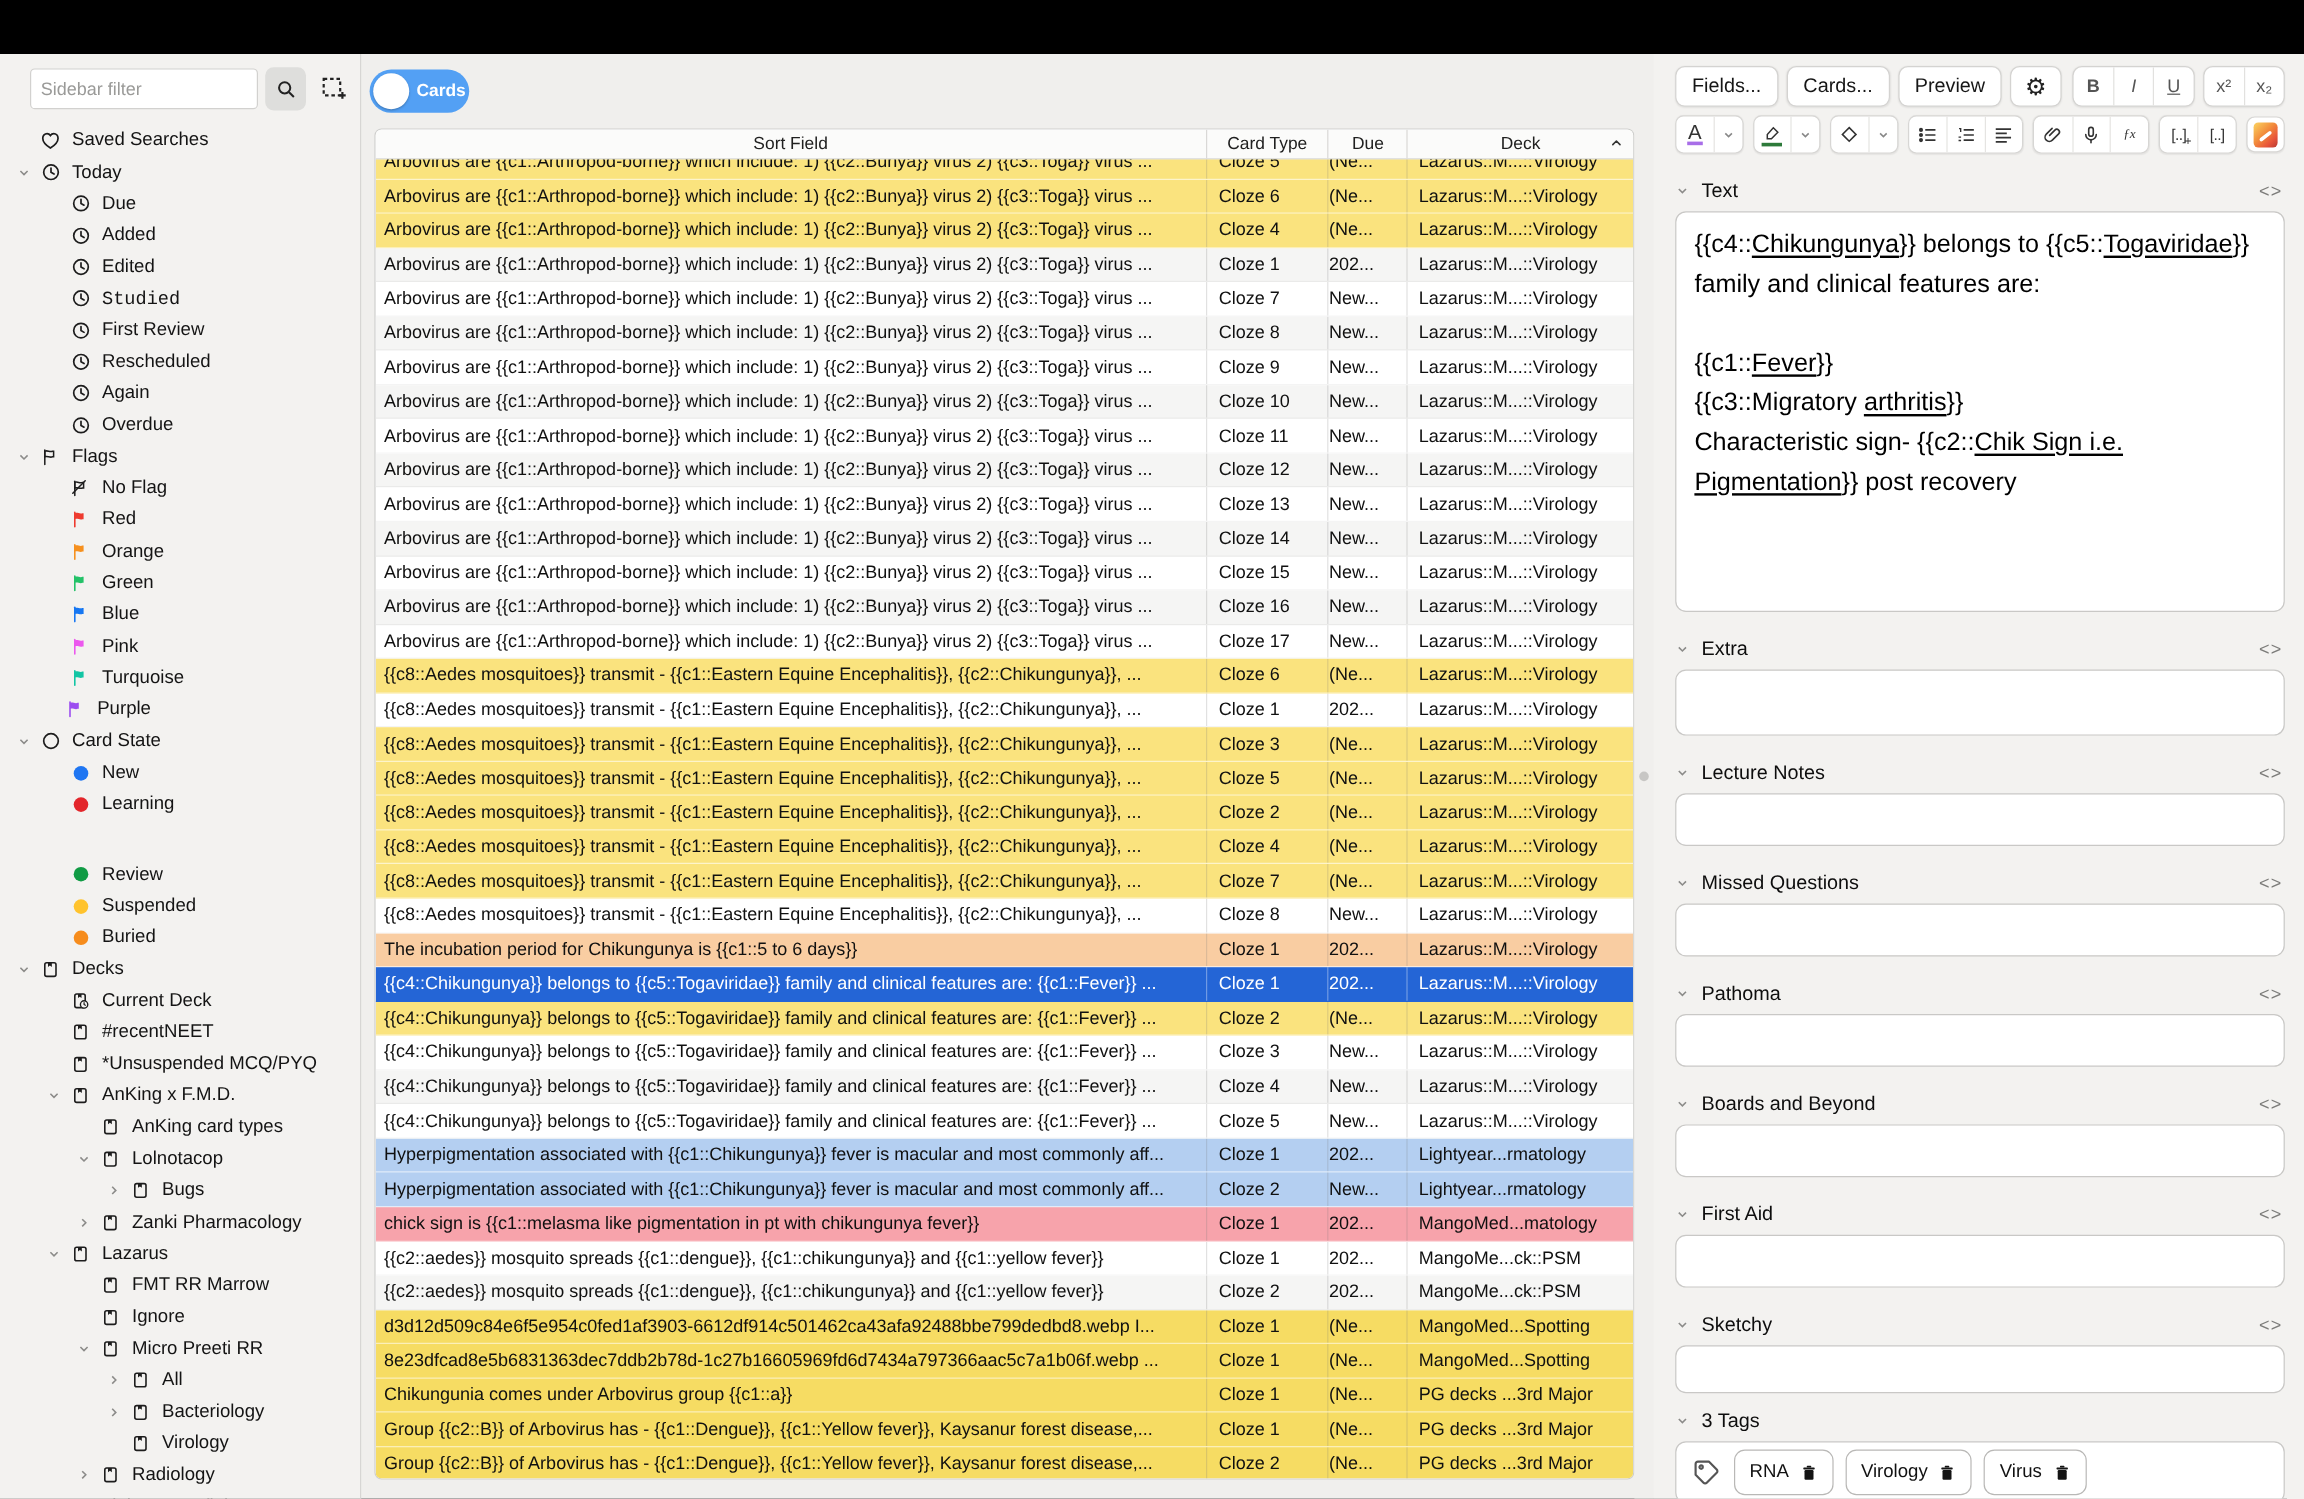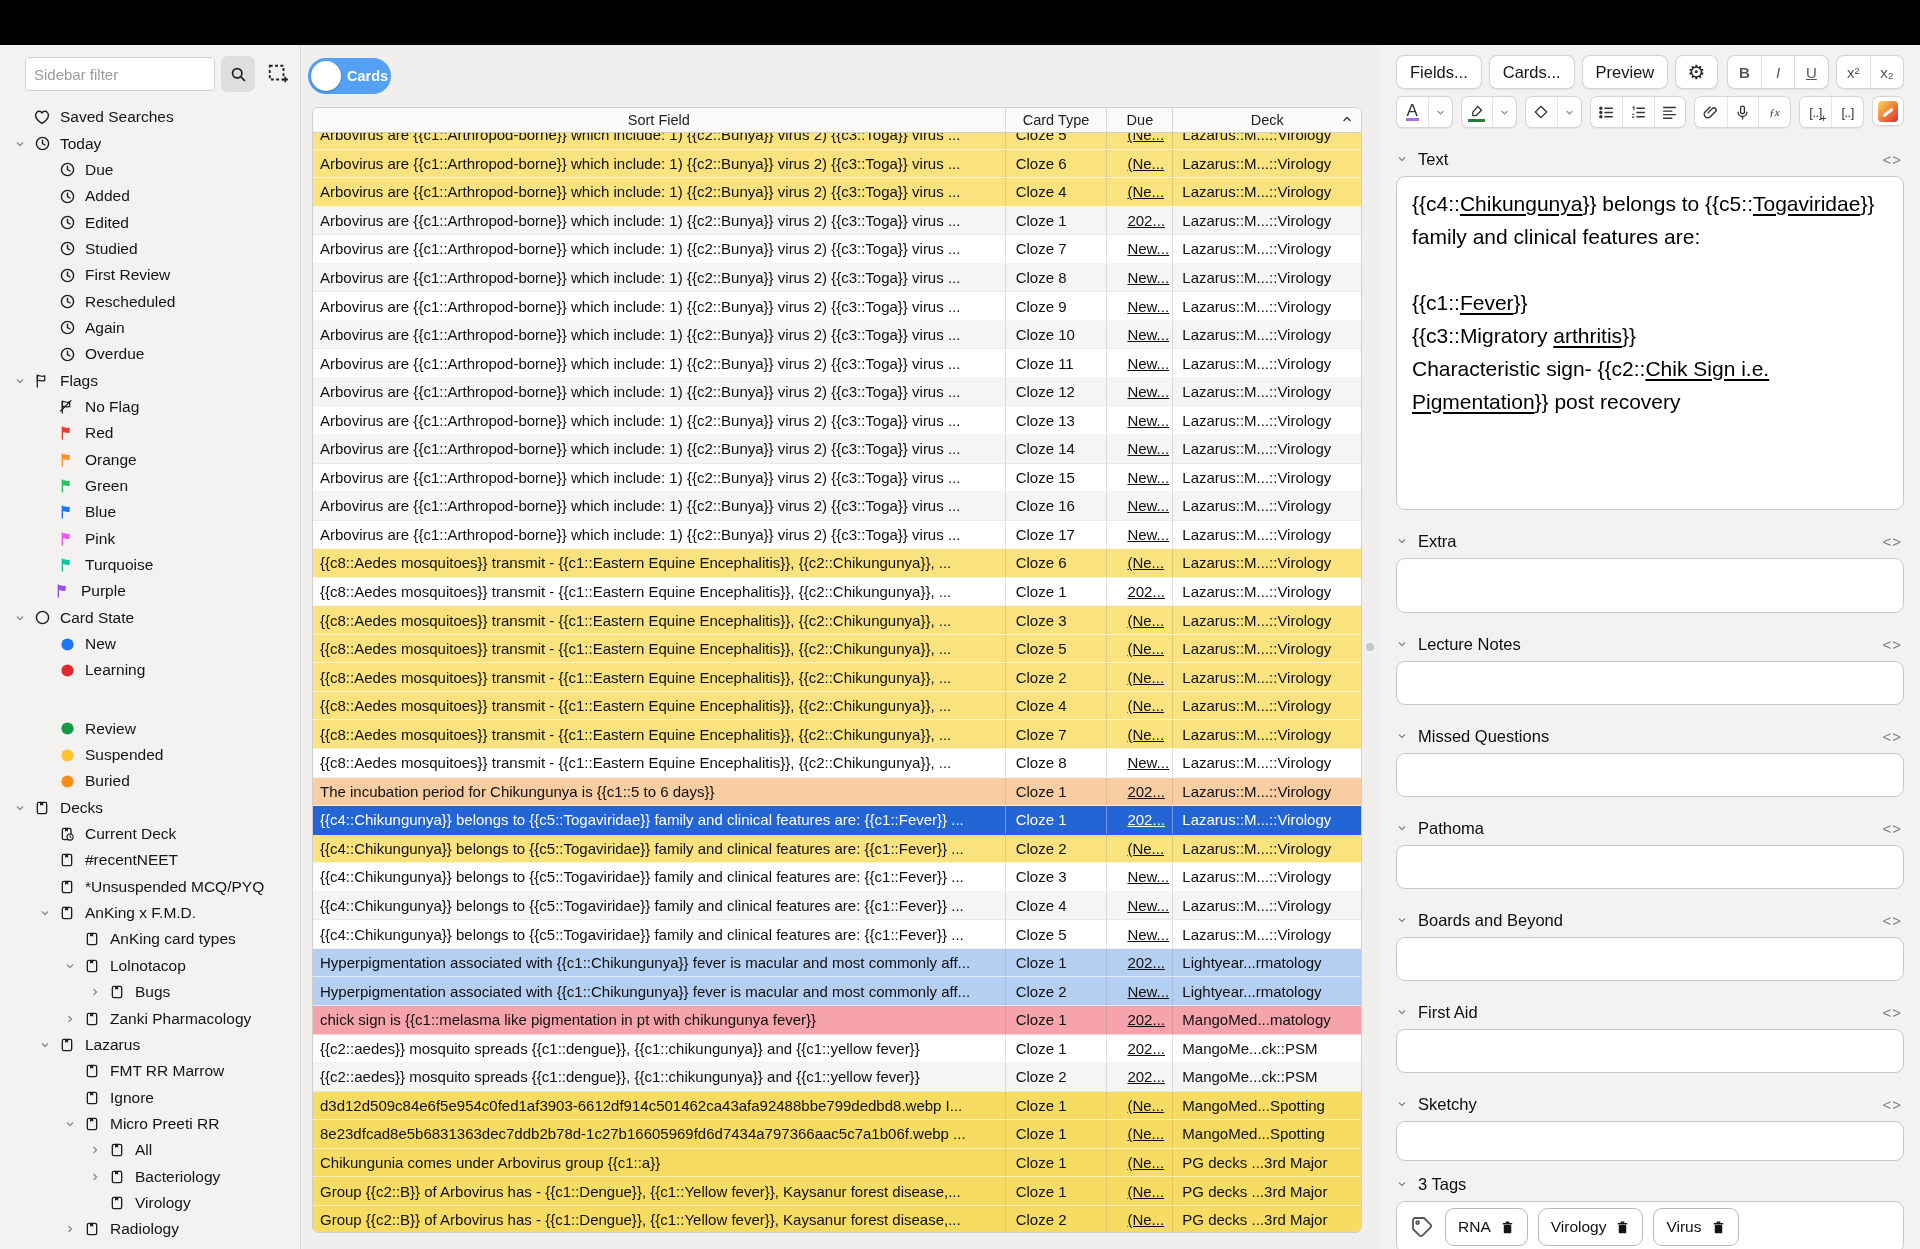--- a/index.html
+++ b/index.html
@@ -35,37 +35,37 @@
   #th-type{width:102px;}
   #th-due{width:66px;}
   #th-deck{width:189px;position:relative;}
   #th-deck .sortmark{position:absolute;right:8px;top:5px;color:#333;}
   #table-body{flex:1;overflow:hidden;position:relative;}
   #rows{position:relative;top:-12px;}
   .trow{display:flex;height:28.55px;align-items:center;font-size:15px;color:#101010;box-sizing:border-box;}
   .trow .td{height:100%;display:flex;align-items:center;box-sizing:border-box;overflow:hidden;white-space:nowrap;}
   .td-sort{width:693px;padding-left:7px;}
   .td-type{width:102px;padding-left:10px;border-left:1px solid rgba(120,120,120,.22);}
-  .td-due{width:66px;padding-left:20px;border-left:1px solid rgba(120,120,120,.22);text-decoration:underline;}
+  .td-due{width:66px;padding-left:0;border-left:1px solid rgba(120,120,120,.22);}
   .td-deck{width:189px;padding-left:9px;border-left:1px solid rgba(120,120,120,.22);}
   .trow{border-bottom:1px solid rgba(0,0,0,.045);}
   .hl-y{background:#fae37e;border-bottom:1px solid rgba(255,255,255,.6);}
   .hl-g{background:#f6dc63;border-bottom:1px solid rgba(255,255,255,.55);}
   .hl-p{background:#f9cda2;border-bottom:1px solid rgba(255,255,255,.6);}
   .hl-lb{background:#b4cff1;border-bottom:1px solid rgba(255,255,255,.6);}
   .hl-pk{background:#f7a3ab;border-bottom:1px solid rgba(255,255,255,.6);}
   .hl-alt{background:#f5f5f4;}
   .hl-sel{background:#2465d6;color:#fff;border-bottom:1px solid #2465d6;}
   .hl-sel .td{border-left-color:rgba(255,255,255,.35);}
   
   #splitter{position:absolute;left:1362px;top:45px;width:16px;bottom:0;background:#f0efed;}
   #splitter-dot{position:absolute;left:4px;top:598px;width:8px;height:8px;border-radius:50%;background:#c7c6c4;}
   
   #editor{position:absolute;left:1378px;top:45px;right:0;bottom:0;background:#f3f2f0;box-sizing:border-box;padding:10px 16px 0 18px;overflow:hidden;}
-  .toolrow{display:flex;gap:7px;}
+  .toolrow{display:flex;align-items:center;gap:7px;}
   #toolrow2{margin-top:7px;gap:8px;}
   .ebtn{height:34px;background:#fff;border:1px solid #d4d3d1;border-radius:8px;font-size:16.5px;color:#161616;padding:0 13px;display:flex;align-items:center;justify-content:center;box-shadow:0 .5px 1.5px rgba(0,0,0,.07);font-family:inherit;}
   .sqbtn{width:34px;padding:0;}
   .pair{display:flex;border:1px solid #d4d3d1;border-radius:8px;background:#fff;overflow:hidden;box-shadow:0 .5px 1.5px rgba(0,0,0,.07);}
   .pair .cell{width:36px;height:32px;display:flex;align-items:center;justify-content:center;font-size:15px;border:none;background:transparent;font-family:inherit;}
   .pair .cell+.cell{border-left:1px solid #e2e1df;}
   .b-bold{font-weight:bold;color:#555;}
   .b-italic{font-style:italic;font-family:"Liberation Serif",serif;color:#555;}
   .b-under{text-decoration:underline;color:#555;}
   .minibtn{height:30px;min-width:32px;background:#fff;border:1px solid #d7d6d4;border-radius:7px;display:flex;align-items:center;justify-content:center;padding:0 5px;box-shadow:0 .5px 1px rgba(0,0,0,.06);}
@@ -166,21 +166,21 @@
         <div class="side-item" style="padding-left: 39px;">
           <span class="chev"></span>
           <span class="sic">
             <svg class="ic" width="17" height="17" viewBox="0 0 24 24" fill="none" stroke="#1d1d1d" stroke-width="2">
               <circle cx="12" cy="12" r="8.6"></circle>
               <path d="M12 7.2V12l3.6 2.1" stroke-linecap="round"></path>
             </svg>
           </span>
           <span>Edited</span>
         </div>
-        <div class="side-item" style="padding-left: 39px;">
+        <div class="side-item" style="padding-left: 39px; font-family: Liberation Mono, monospace;">
           <span class="chev"></span>
           <span class="sic">
             <svg class="ic" width="17" height="17" viewBox="0 0 24 24" fill="none" stroke="#1d1d1d" stroke-width="2">
               <circle cx="12" cy="12" r="8.6"></circle>
               <path d="M12 7.2V12l3.6 2.1" stroke-linecap="round"></path>
             </svg>
           </span>
           <span>Studied</span>
         </div>
         <div class="side-item" style="padding-left: 39px;">

